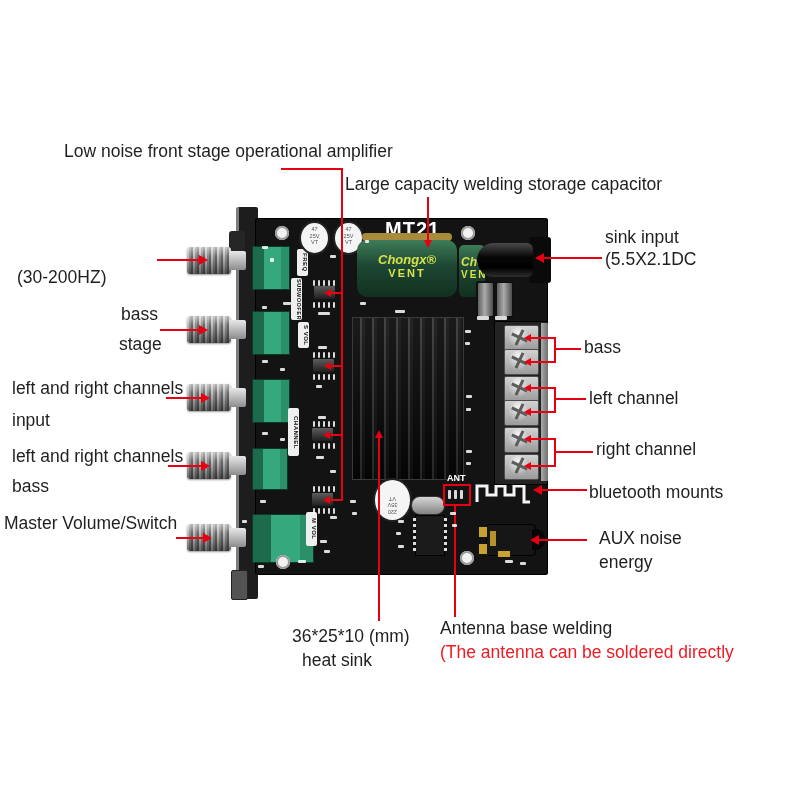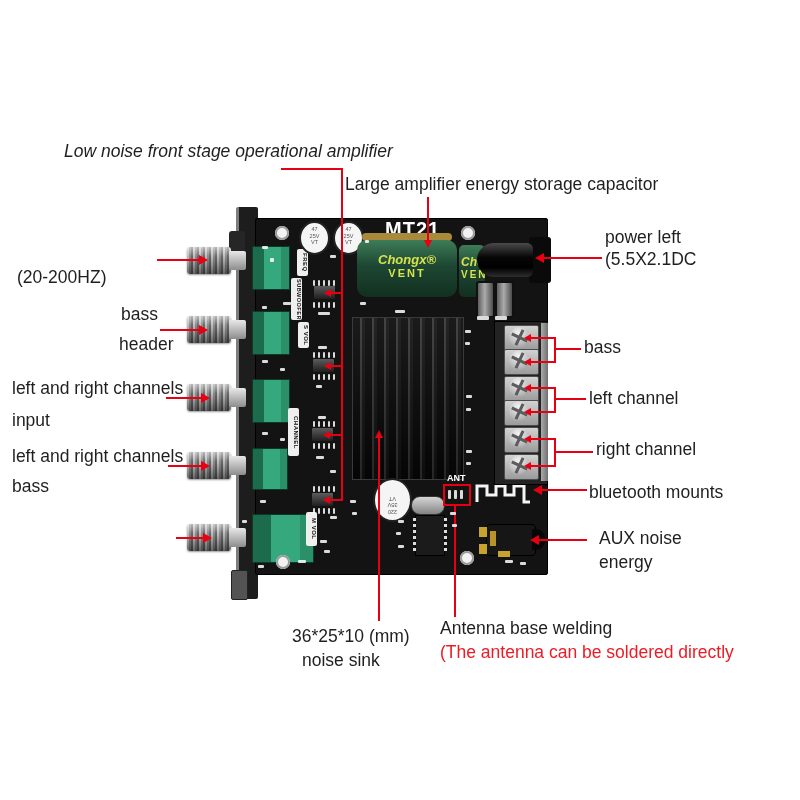--- a/index.html
+++ b/index.html
@@ -223,42 +223,43 @@
   <div class="vline" style="left:378px;top:437px;height:184px;"></div>
   <div class="arr u" style="left:375px;top:430px;"></div>
 
   <div style="position:absolute;left:443px;top:484px;width:24px;height:18px;border:2px solid var(--red,#e60012);">
     <div class="mark" style="left:3px;top:4px;width:3px;height:9px;"></div>
     <div class="mark" style="left:9px;top:4px;width:3px;height:9px;"></div>
     <div class="mark" style="left:15px;top:4px;width:3px;height:9px;"></div>
   </div>
   <div class="vline" style="left:454px;top:504px;height:113px;"></div>
 
-  <div class="lbl" style="left:64px;top:141px;font-style:italic;">Low noise front stage operational amplifier</div>
-  <div class="lbl" style="left:345px;top:174px;">Large amplifier energy storage capacitor</div>
-
-  <div class="lbl" style="left:17px;top:267px;">(20-200HZ)</div>
+  <div class="lbl" style="left:64px;top:141px;">Low noise front stage operational amplifier</div>
+  <div class="lbl" style="left:345px;top:174px;">Large capacity welding storage capacitor</div>
+
+  <div class="lbl" style="left:17px;top:267px;">(30-200HZ)</div>
   <div class="lbl" style="left:121px;top:304px;">bass</div>
-  <div class="lbl" style="left:119px;top:334px;">header</div>
+  <div class="lbl" style="left:119px;top:334px;">stage</div>
   <div class="lbl" style="left:12px;top:378px;">left and right channels</div>
   <div class="lbl" style="left:12px;top:410px;">input</div>
   <div class="lbl" style="left:12px;top:446px;">left and right channels</div>
   <div class="lbl" style="left:12px;top:476px;">bass</div>
-
-  <div class="lbl" style="left:605px;top:227px;">power left</div>
+  <div class="lbl" style="left:4px;top:513px;">Master Volume/Switch</div>
+
+  <div class="lbl" style="left:605px;top:227px;">sink input</div>
   <div class="lbl" style="left:605px;top:249px;">(5.5X2.1DC</div>
   <div class="lbl" style="left:584px;top:337px;">bass</div>
   <div class="lbl" style="left:589px;top:388px;">left channel</div>
   <div class="lbl" style="left:596px;top:439px;">right channel</div>
   <div class="lbl" style="left:589px;top:482px;">bluetooth mounts</div>
   <div class="lbl" style="left:599px;top:528px;">AUX noise</div>
   <div class="lbl" style="left:599px;top:552px;">energy</div>
 
   <div class="lbl" style="left:292px;top:626px;">36*25*10 (mm)</div>
-  <div class="lbl" style="left:302px;top:650px;">noise sink</div>
+  <div class="lbl" style="left:302px;top:650px;">heat sink</div>
   <div class="lbl" style="left:440px;top:618px;">Antenna base welding</div>
   <div class="lbl red-lbl" style="left:440px;top:642px;">(The antenna can be soldered directly</div>
 
 <div class="mark" style="left: 262px; top: 246px; width: 6px; height: 3px;"></div>
     <div class="mark" style="left: 270px; top: 258px; width: 4px; height: 4px;"></div>
     <div class="mark" style="left: 283px; top: 302px; width: 8px; height: 3px;"></div>
     <div class="mark" style="left: 262px; top: 306px; width: 5px; height: 3px;"></div>
     <div class="mark" style="left: 330px; top: 255px; width: 6px; height: 3px;"></div>
     <div class="mark" style="left: 318px; top: 312px; width: 12px; height: 3px;"></div>
     <div class="mark" style="left: 262px; top: 360px; width: 6px; height: 3px;"></div>

